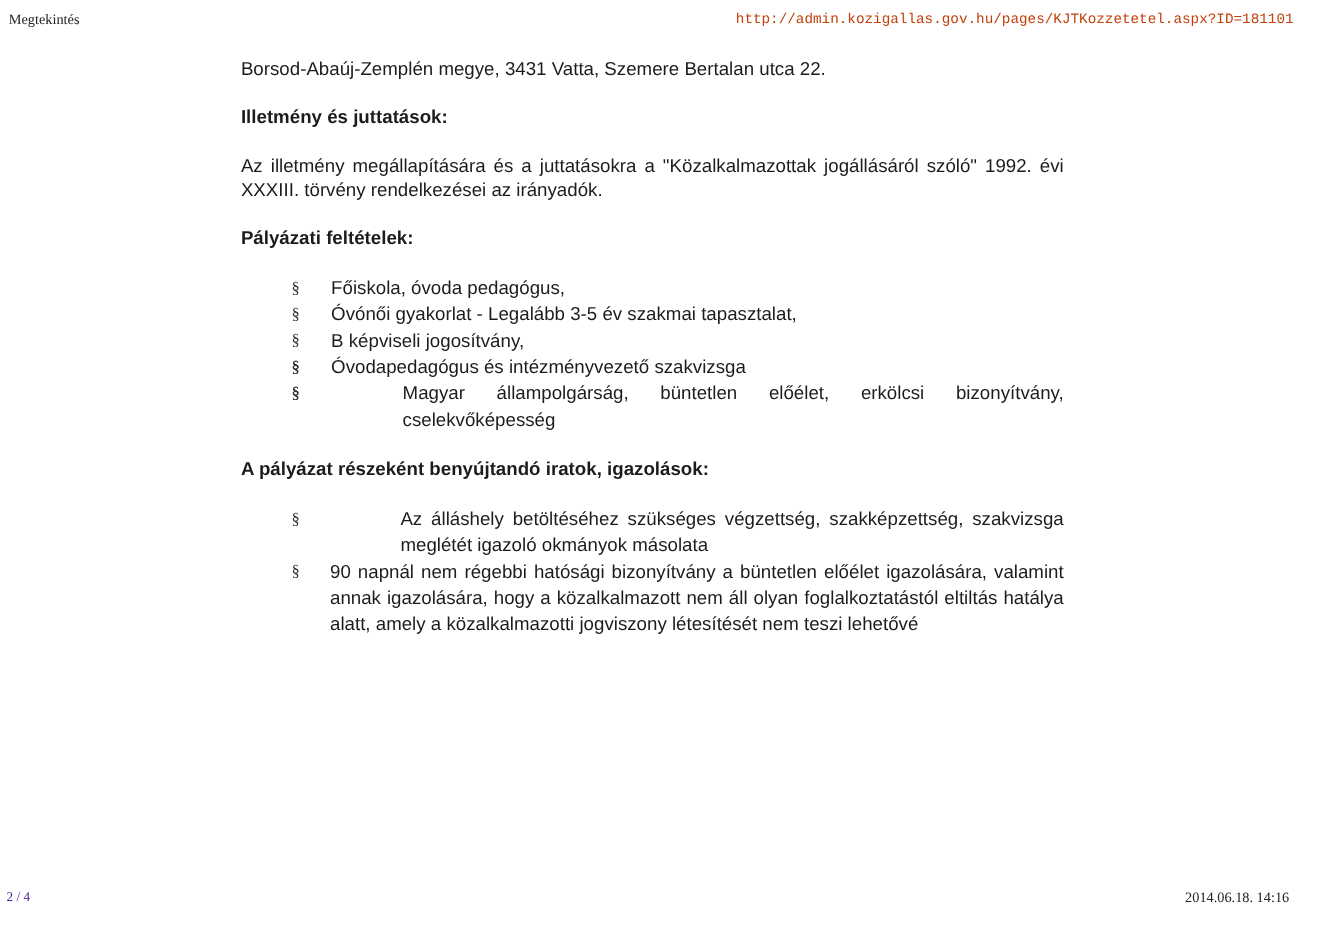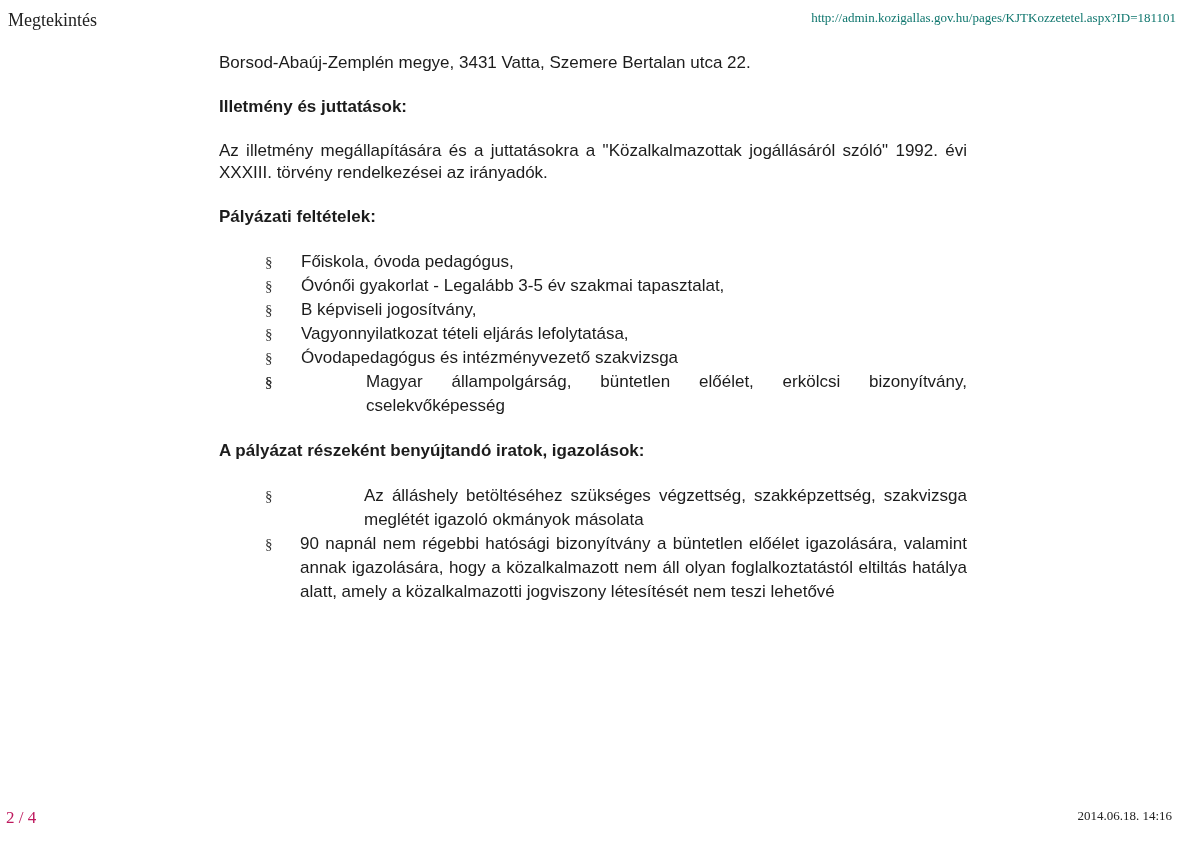--- a/index.html
+++ b/index.html
@@ -13,38 +13,38 @@
       position: relative;
       overflow: hidden;
       color: #1a1a1a;
       font-family: "Liberation Sans", sans-serif;
     }
     .print-header-left {
       position: absolute;
       left: 8px;
       top: 10px;
       font-family: "Liberation Serif", serif;
-      font-size: 18px;
+      font-size: 13px;
       color: #222;
     }
     .print-header-right {
       position: absolute;
       right: 24px;
       top: 10px;
-      font-family: Liberation Serif, serif;
+      font-family: Liberation Mono, monospace;
       font-size: 13px;
-      color: #0f766e;
+      color: #c2410c;
     }
     .print-footer-left {
       position: absolute;
       left: 6px;
       top: 808px;
       font-family: "Liberation Serif", serif;
-      font-size: 17px;
-      color: #be185d;
+      font-size: 12px;
+      color: #4c1d95;
     }
     .print-footer-right {
       position: absolute;
       right: 28px;
       top: 808px;
       font-family: "Liberation Serif", serif;
       font-size: 13px;
       color: #222;
     }
     .content {
@@ -119,21 +119,21 @@
 
 
   <p class="heading">Illetmény és juttatások:</p>
   <p class="para block">Az illetmény megállapítására és a juttatásokra a "Közalkalmazottak jogállásáról szóló" 1992. évi XXXIII. törvény rendelkezései az irányadók.</p>
 
   <p class="heading">Pályázati feltételek:</p>
   <ul class="bullets">
     <li><span class="mark">§</span><span>Főiskola, óvoda pedagógus,</span></li>
     <li><span class="mark">§</span><span>Óvónői gyakorlat - Legalább 3-5 év szakmai tapasztalat,</span></li>
     <li><span class="mark">§</span><span>B képviseli jogosítvány,</span></li>
-    <li><span class="mark">§</span><span>Vagyonnyilatkozat tételi eljárás lefolytatása,</span></li>
+    <li><span class="mark">§</span></li>
     <li><span class="mark">§</span><span>Óvodapedagógus és intézményvezető szakvizsga</span></li>
     <li><span class="mark">§</span></li>
     <li class="wrap"><span class="mark">§</span><span class="first">Magyar állampolgárság, büntetlen előélet, erkölcsi bizonyítvány, cselekvőképesség</span></li>
   </ul>
 
   <p class="heading">A pályázat részeként benyújtandó iratok, igazolások:</p>
   <ul class="bullets docs">
     <li class="wrap"><span class="mark">§</span><span class="first">Az álláshely betöltéséhez szükséges végzettség, szakképzettség, szakvizsga meglétét igazoló okmányok másolata</span></li>
     <li class="wrap plain"><span class="mark">§</span><span class="first">90 napnál nem régebbi hatósági bizonyítvány a büntetlen előélet igazolására, valamint annak igazolására, hogy a közalkalmazott nem áll olyan foglalkoztatástól eltiltás hatálya alatt, amely a közalkalmazotti jogviszony létesítését nem teszi lehetővé</span></li>
   </ul>

